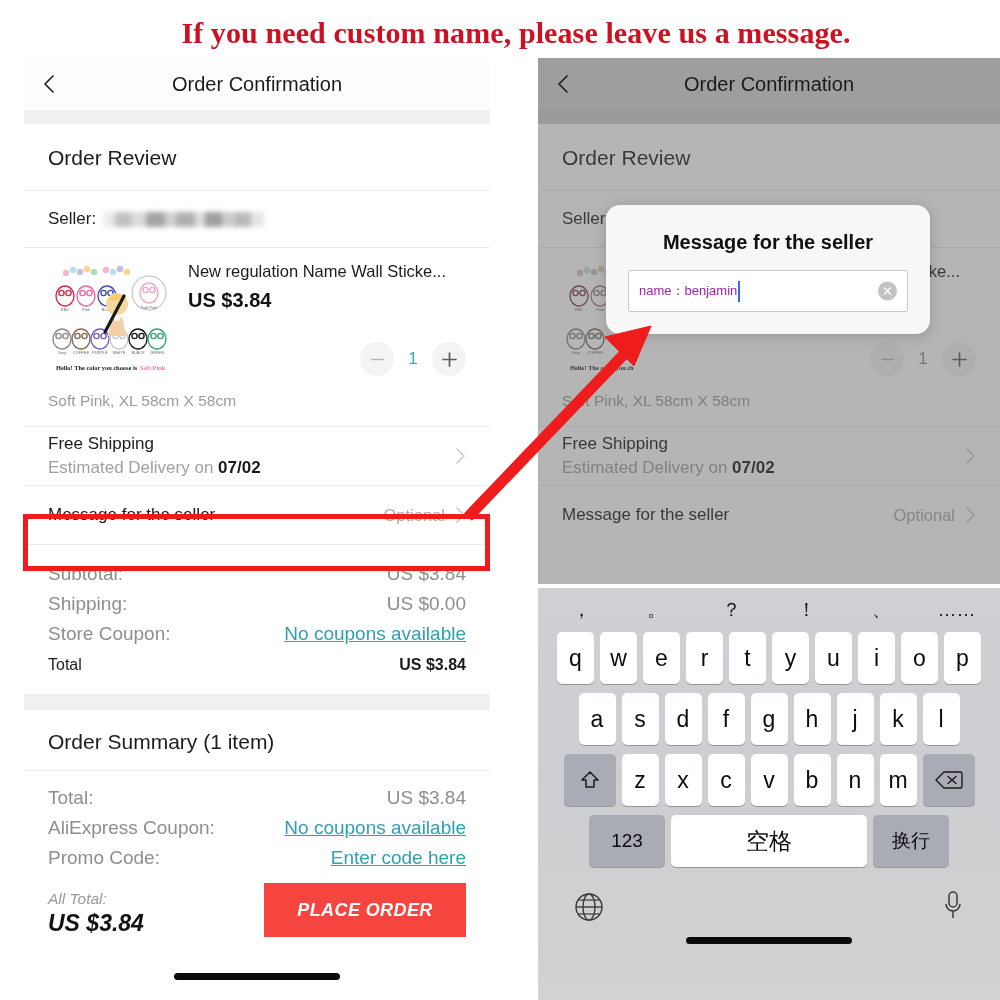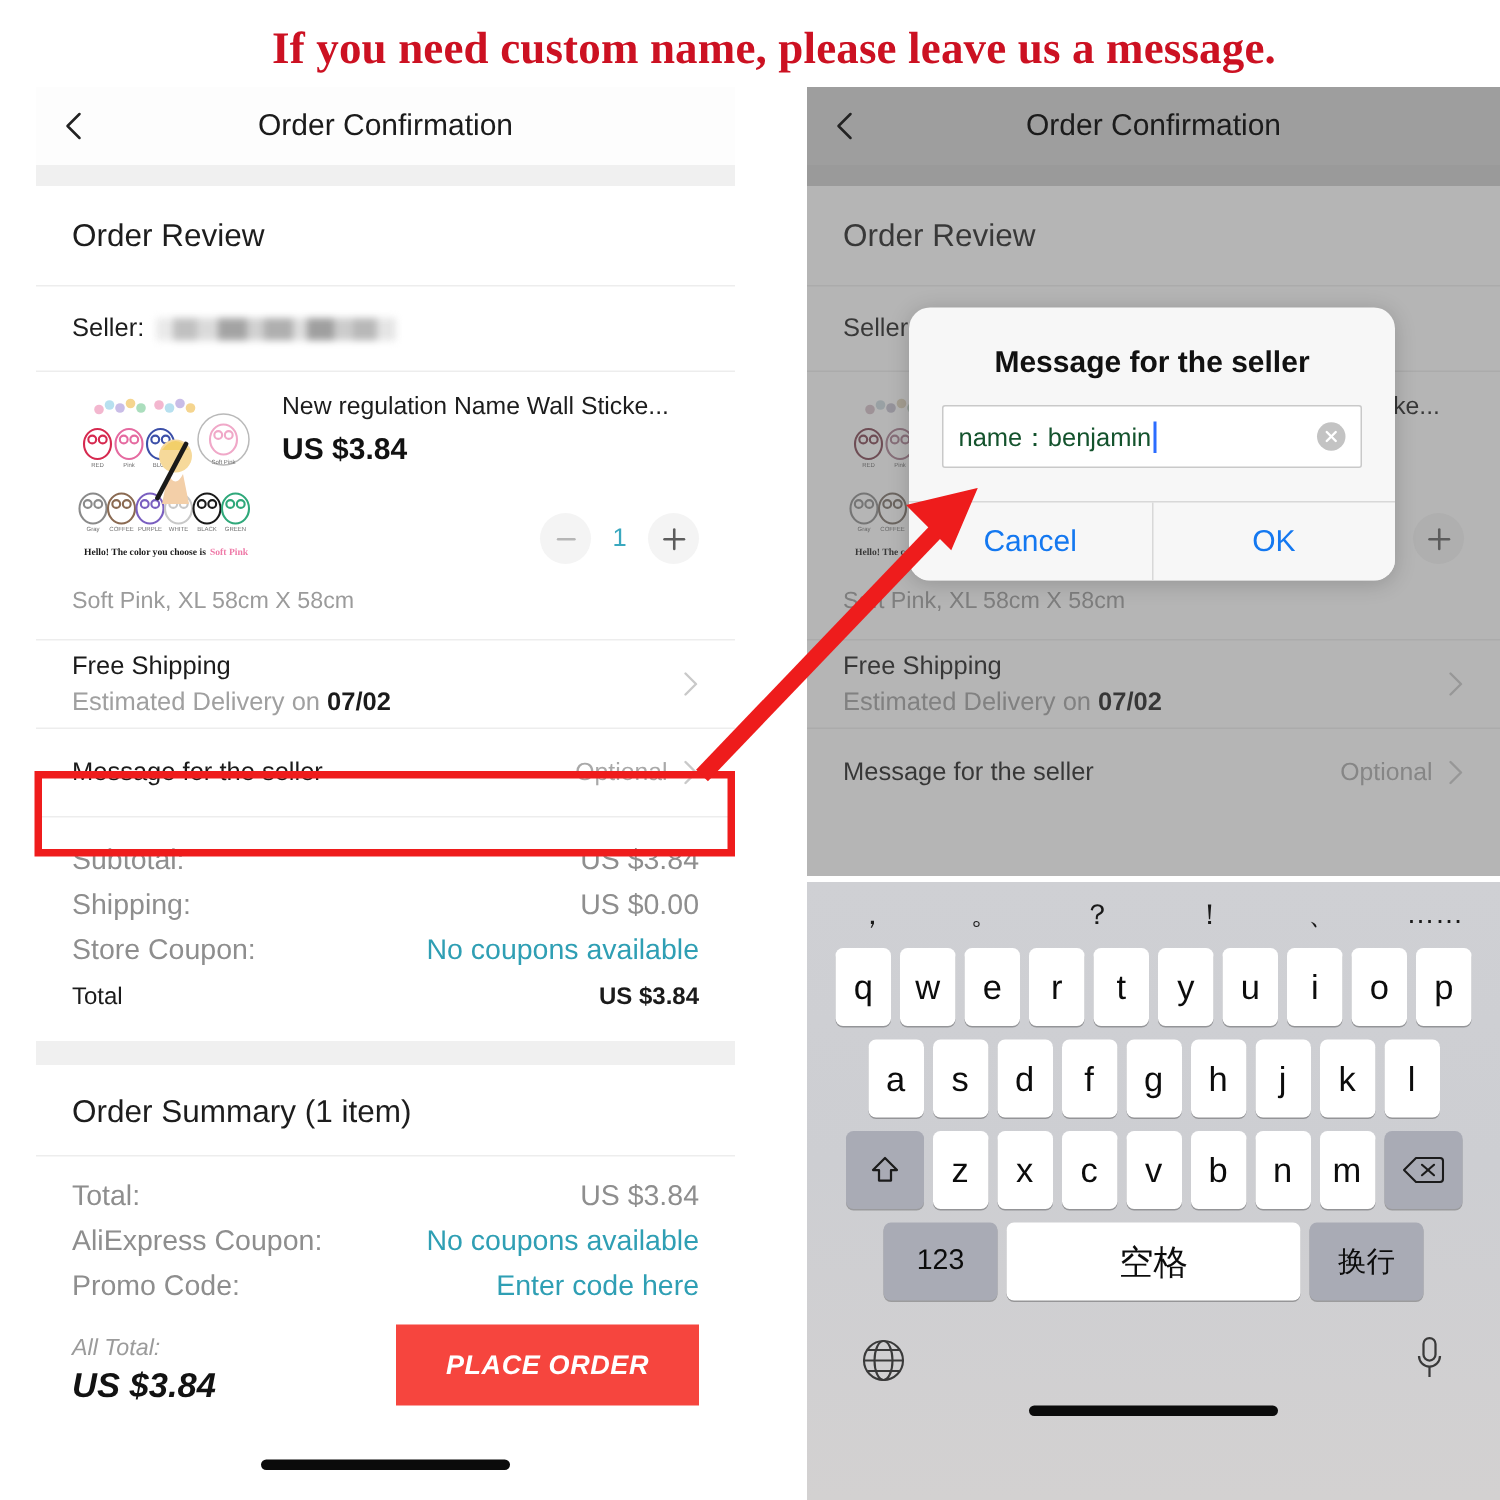--- a/index.html
+++ b/index.html
@@ -74,21 +74,21 @@
   .row-link .rl-main{flex:1;}
   .rl-t1{font-size:17px;color:#1b1b1b;}
   .rl-t2{font-size:17px;color:#a0a0a0;margin-top:4px;}
   .rl-t2 b{color:#1b1b1b;font-weight:bold;}
   .rl-right{font-size:16.5px;color:#a9a9a9;margin-right:10px;}
   .chev-r{width:11px;height:18px;opacity:.55;}
 
   .totals{padding:14px 0 16px 0;}
   .trow{display:flex;justify-content:space-between;align-items:center;font-size:19px;color:#8e8e8e;padding:4px 0;}
   .trow .v{color:#8e8e8e;}
-  .trow .v.teal{color:#2f9fb4;}
+  .trow .v.teal{color:#2f9fb4;text-decoration:underline;}
   .trow.bold{color:#1b1b1b;font-size:16px;padding-top:7px;}
   .trow.bold .v{color:#1b1b1b;font-weight:bold;}
 
   .bigspace{height:16px;background:#f0f0f0;}
 
   .summary-title{font-size:21px;color:#1d1d1d;padding:20px 0 16px 0;}
   .sum-rows{padding:12px 0 0 0;}
 
   .footer{position:relative;padding:10px 0 0 0;display:flex;align-items:flex-end;font-style:italic;}
   .alltotal{flex:1;}
@@ -120,21 +120,21 @@
   }
   .modal-title{
     text-align:center;font-size:20px;font-weight:bold;color:#111;
     padding:26px 16px 16px 16px;
   }
   .modal-field{padding:0 22px 22px 22px;position:relative;}
   .mf-box{
     height:40px;background:#fff;border:1px solid #c9c9c9;border-radius:2px;
     display:flex;align-items:center;padding:0 8px 0 10px;position:relative;
   }
-  .mf-text{font-size:17px;color:#14532d;white-space:nowrap;}
+  .mf-text{font-size:13px;color:#a21caf;white-space:nowrap;}
   .caret{
     display:inline-block;width:2px;height:21px;background:#2b6cff;
     margin-left:1px;vertical-align:-4px;
   }
   .mf-clear{
     position:absolute;right:10px;top:50%;transform:translateY(-50%);
     width:19px;height:19px;border-radius:50%;background:#c3c3c3;
     display:flex;align-items:center;justify-content:center;
   }
   .modal-actions{display:flex;border-top:1px solid #d8d8d8;background:#f7f7f7;}
@@ -625,25 +625,20 @@
         <span class="mf-text">name：benjamin</span>
           <span class="caret"></span>
         <span class="mf-clear">
           <svg width="11" height="11" viewBox="0 0 11 11">
               <line x1="2.5" y1="2.5" x2="8.5" y2="8.5" stroke="#fff" stroke-width="1.6" stroke-linecap="round"></line>
               <line x1="8.5" y1="2.5" x2="2.5" y2="8.5" stroke="#fff" stroke-width="1.6" stroke-linecap="round"></line>
             </svg>
         </span>
       </div>
     </div>
-    <div class="modal-actions">
-      <div class="ma-btn">Cancel</div>
-      <div class="ma-sep"></div>
-      <div class="ma-btn">OK</div>
-    </div>
   </div>
 
   <div class="redbox"></div>
   <svg class="arrow" viewBox="0 0 1000 1000">
     <g fill="#ee1c1c" stroke="#ee1c1c">
       <line x1="468" y1="517" x2="628" y2="350" stroke-width="11" stroke-linecap="butt"></line>
       <polygon points="651,326 605,337 634,366"></polygon>
     </g>
   </svg>
 

